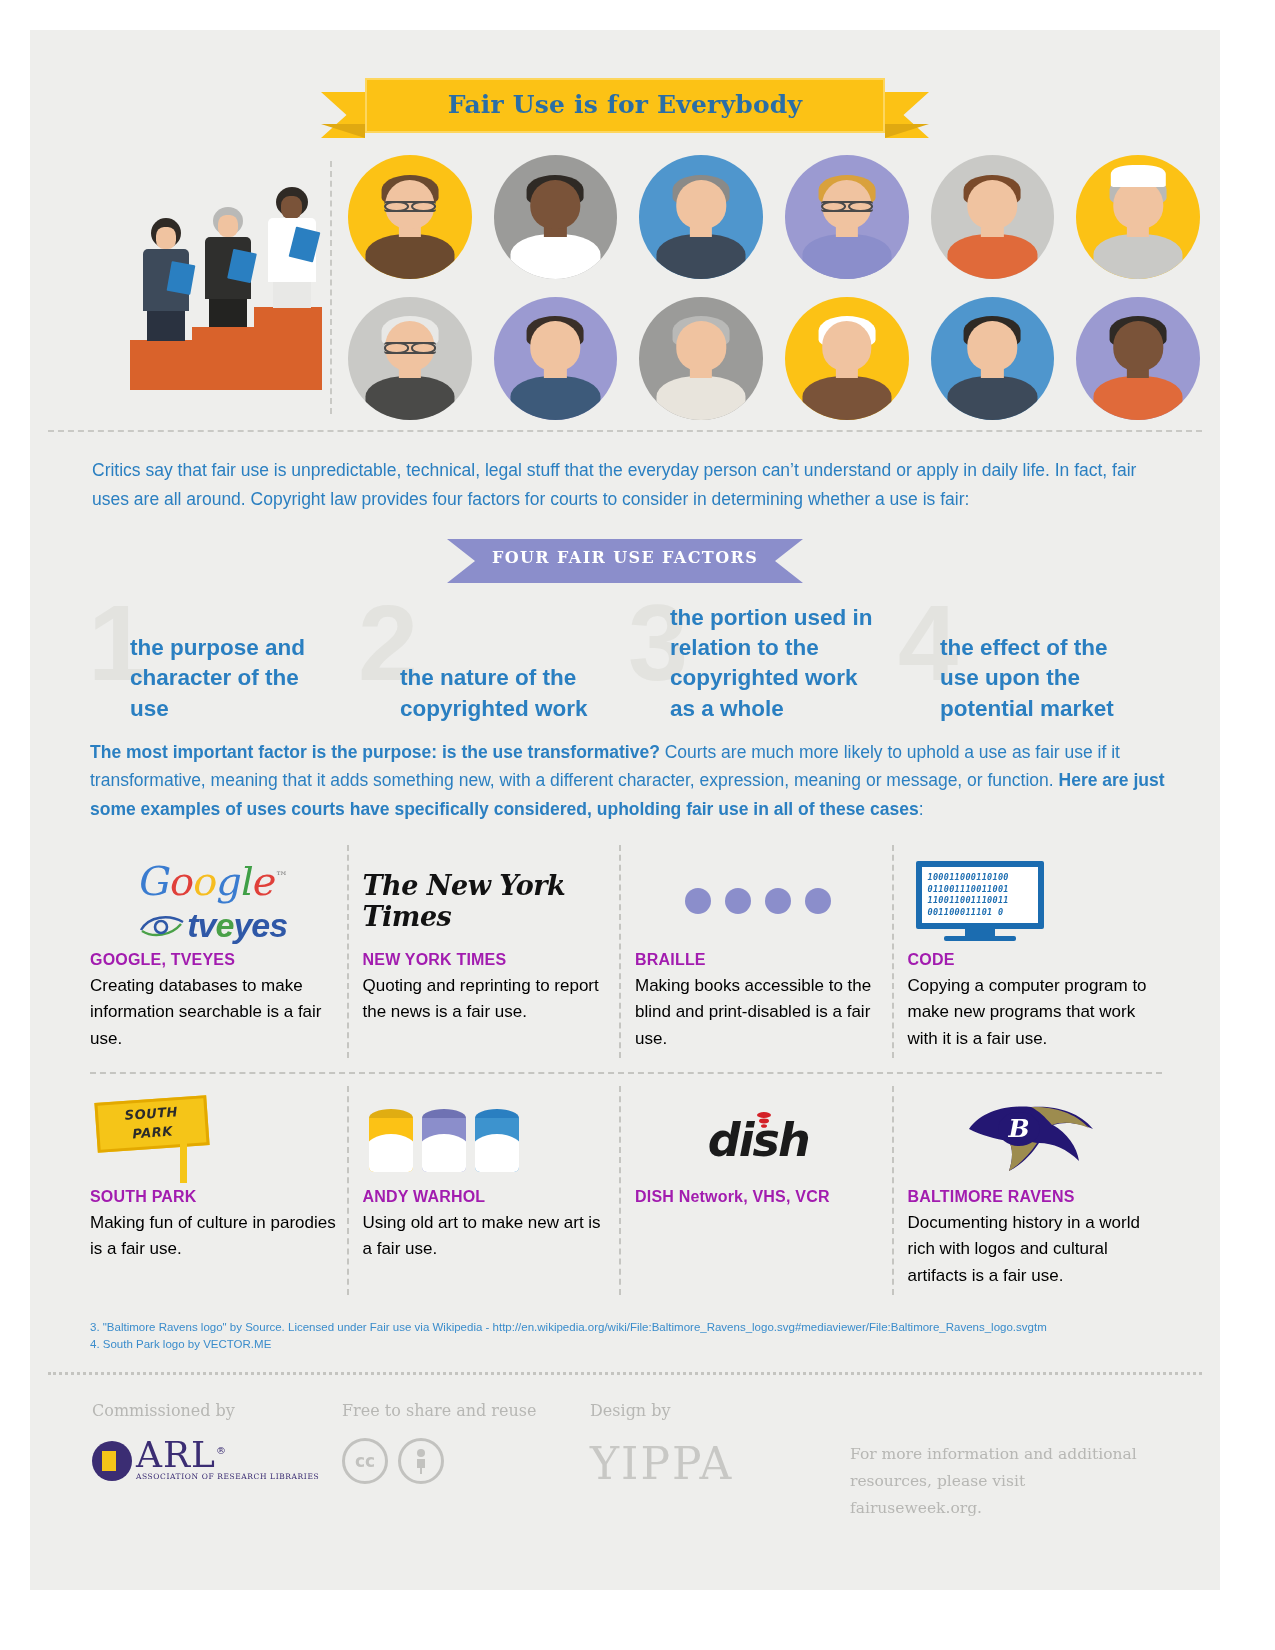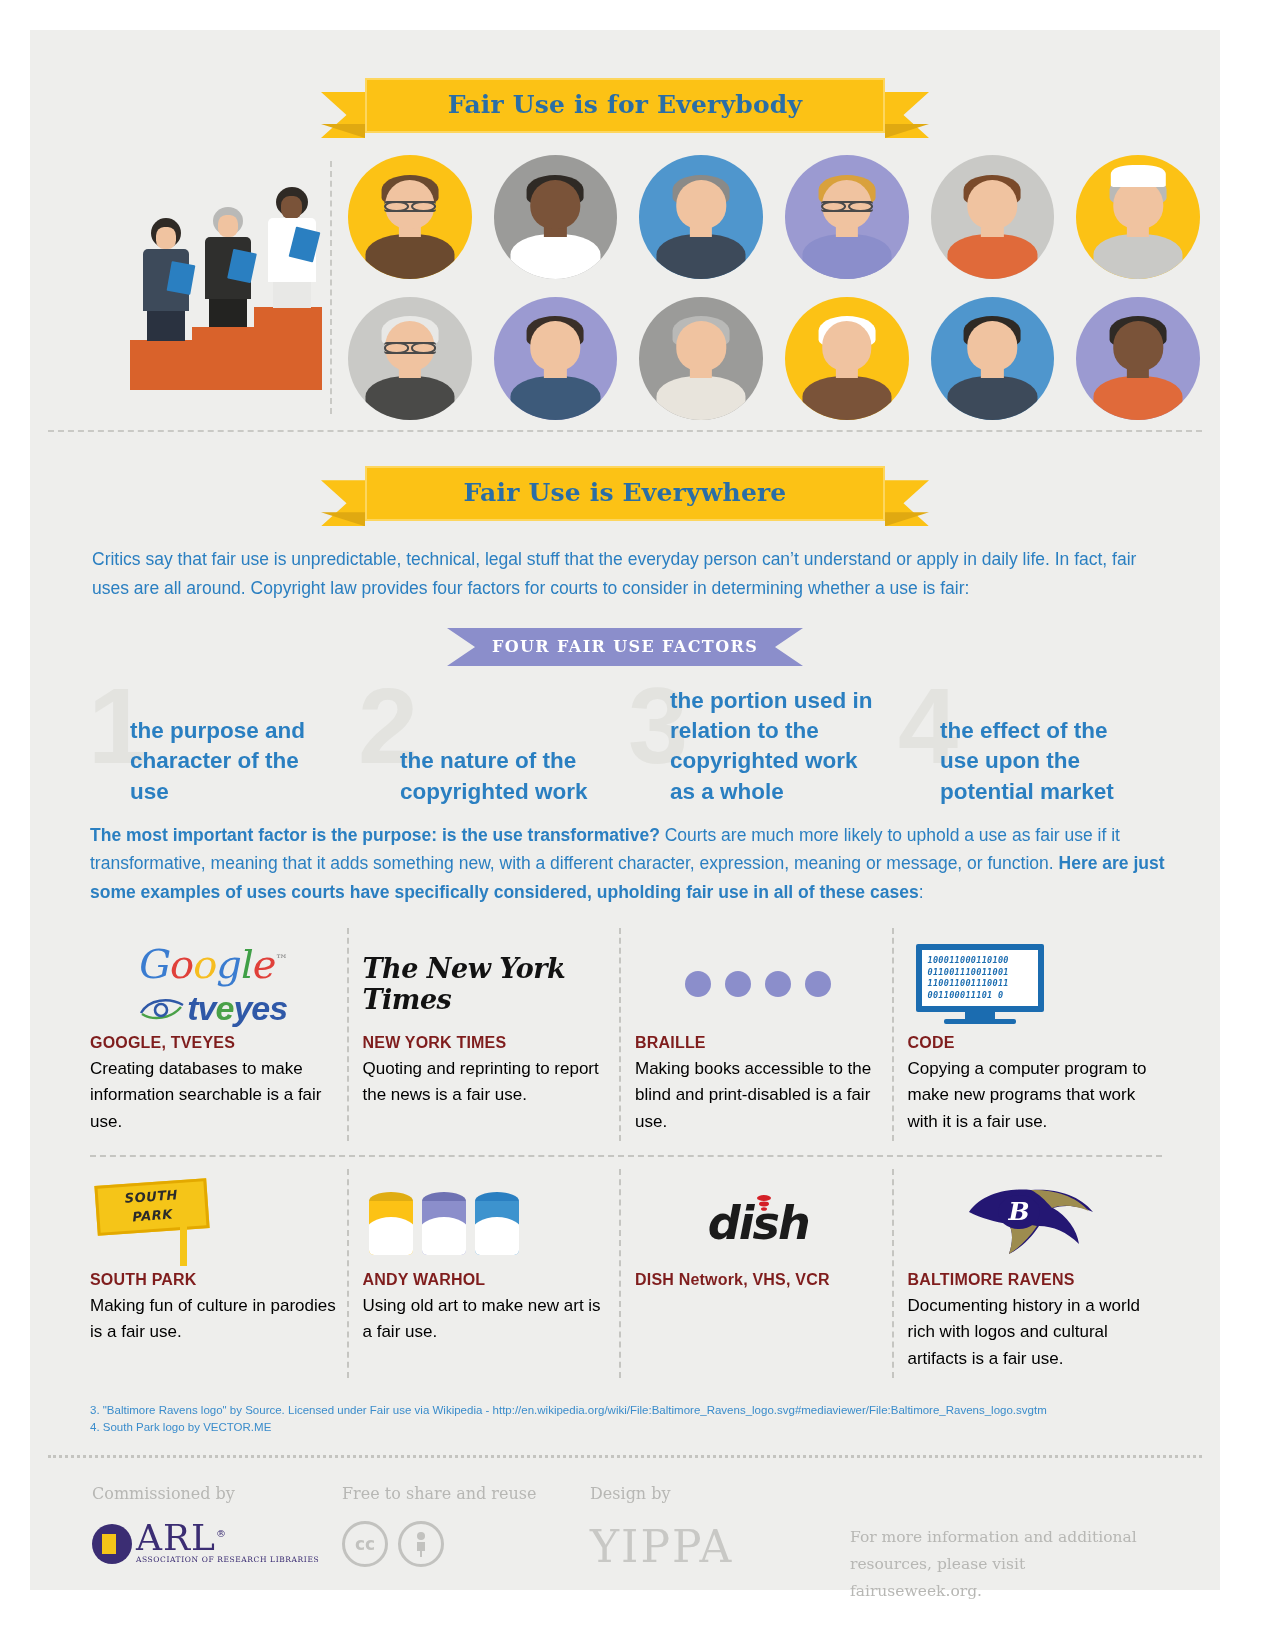--- a/index.html
+++ b/index.html
@@ -108,21 +108,21 @@
   
   .intro {
     color: #2a7fc1; font-size: 17.5px; line-height: 1.62;
     padding: 24px 60px 0 62px;
   }
   .badge-wrap { position: relative; width: 300px; margin: 26px auto 0; }
   .badge {
     background: #8b8ecb; color: #ffffff;
     font-family: "DejaVu Serif", serif; font-weight: bold;
     font-size: 16px; letter-spacing: 1.4px;
-    text-align: center; padding: 9px 0 10px;
+    text-align: center; padding: 9px 0 16px;
   }
   .badge-tail { position: absolute; top: 0; width: 28px; height: 100%; background: #8b8ecb; }
   .badge-tail.left  { left: -28px;  clip-path: polygon(0 0, 100% 0, 100% 100%, 0 100%, 100% 50%); }
   .badge-tail.right { right: -28px; clip-path: polygon(0 0, 100% 0, 0 50%, 100% 100%, 0 100%); }
 
   
   .factors { display: flex; padding: 14px 52px 0 58px; }
   .factor { flex: 1; position: relative; padding-left: 42px; min-height: 135px; }
   .factor .num {
     position: absolute; left: 0; top: -8px;
@@ -147,21 +147,21 @@
     padding: 0 40px 0 60px;
   }
   .card { padding: 18px 26px 14px 0; position: relative; }
   .card.div-r::after {
     content:''; position: absolute; right: 14px; top: 12px; bottom: 8px;
     border-left: 2px dashed #c5c5c1;
   }
   .logo-box { height: 100px; display: flex; align-items: center; font-style: italic; }
   .logo-box.row2 { height: 96px; }
   .card-title {
-    color: #7f1d1d; font-size: 16px; font-weight: bold;
+    color: #a21caf; font-size: 16px; font-weight: bold;
     letter-spacing: .2px; margin-bottom: 4px;
   }
   .card-body { color: #000000; font-size: 17px; line-height: 1.55; }
 
   .card-row-sep { border-top: 2px dashed #c5c5c1; margin: 6px 58px 0 60px; }
 
   
   .google-logo { font-family: "DejaVu Serif", serif; font-size: 40px; font-weight: normal; letter-spacing: -1px; }
   .google-logo .g1 { color:#3a7cd0; } .google-logo .o1 { color:#e0403a; }
   .google-logo .o2 { color:#f6bd20; } .google-logo .g2 { color:#3a7cd0; }
@@ -404,29 +404,20 @@
               <div class="av-hair" style="background:#2f2a25"></div>
               <div class="av-head" style="background:#7a5339"></div>
             </div>
           </div>
         </div>
     </div>
   </div>
 
   <div class="hsep"></div>
 
-  <div style="padding-top:34px;">
-    <div class="ribbon-wrap">
-      <div class="ribbon-tail left"></div>
-      <div class="ribbon-tail right"></div>
-      <div class="ribbon-fold left"></div>
-      <div class="ribbon-fold right"></div>
-      <div class="ribbon">Fair Use is Everywhere</div>
-    </div>
-  </div>
 
   <div class="intro">Critics say that fair use is unpredictable, technical, legal stuff that the everyday person can’t understand or apply in daily life. In fact, fair uses are all around. Copyright law provides four factors for courts to consider in determining whether a use is fair:</div>
 
   <div class="badge-wrap">
     <div class="badge-tail left"></div>
     <div class="badge-tail right"></div>
     <div class="badge">FOUR FAIR USE FACTORS</div>
   </div>
 
   <div class="factors">

